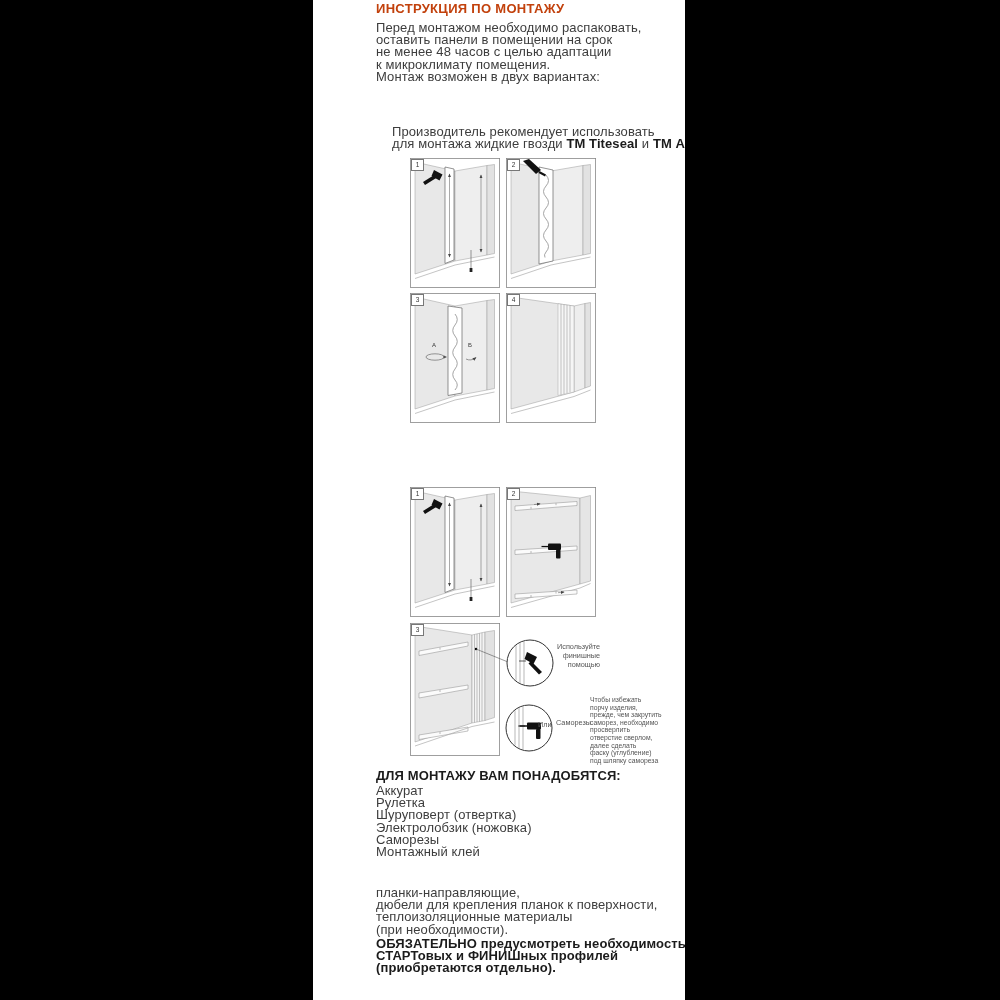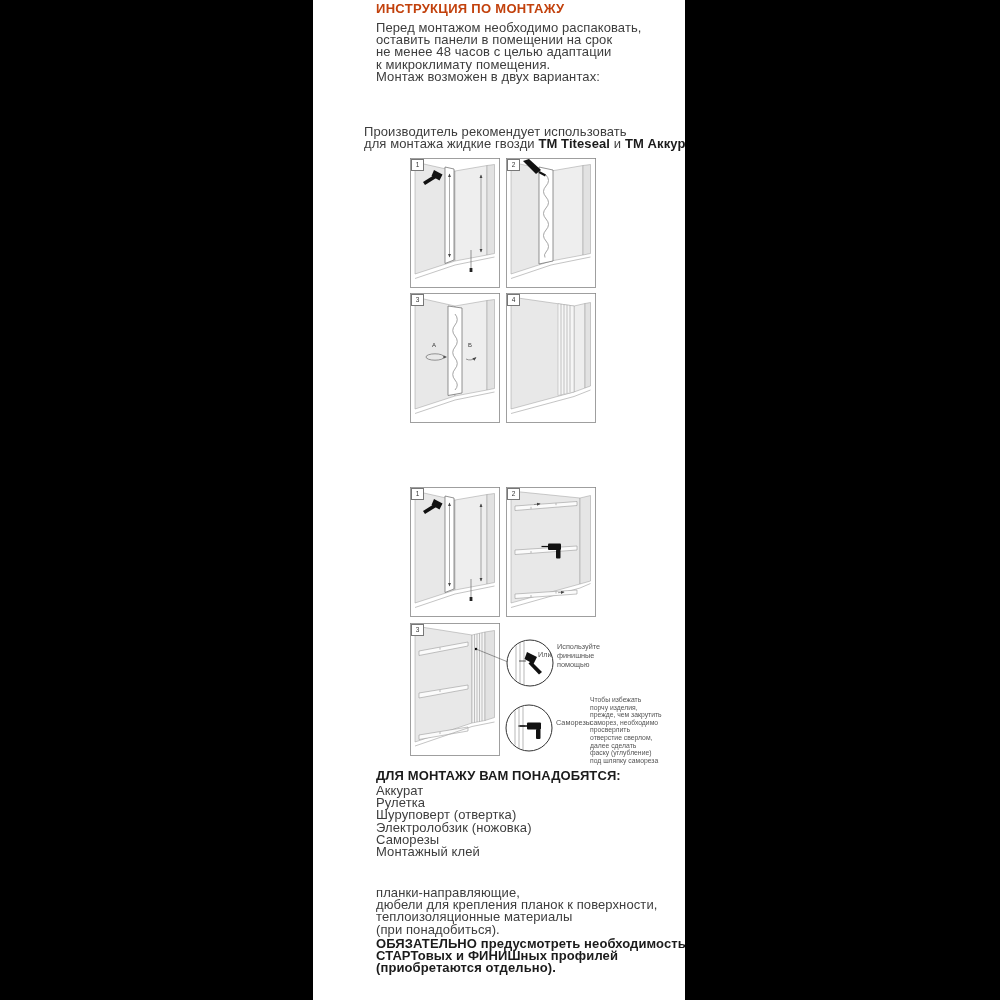--- a/index.html
+++ b/index.html
@@ -17,21 +17,21 @@
   .boldtxt { font-weight:bold; color:#1b1b1b; }
   .t b { color:#1b1b1b; }
   .fig { position:absolute; width:90px; height:130px; }
   .fig svg { position:absolute; left:0; top:0; width:100%; height:100%; }
   .fignum {
     position:absolute; left:1px; top:1px; width:11px; height:9.5px;
     background:#fff; border:0.8px solid #777; font-size:6.5px; line-height:9.5px;
     text-align:center; color:#333;
   }
   .letter { position:absolute; font-size:6px; color:#333; }
-  .small { position:absolute; font-size:7.3px; line-height:9px; color:#555; }
+  .small { position:absolute; font-size:7.3px; line-height:9px; color:#555;text-align:right; }
   .tiny  { position:absolute; font-size:6.8px; line-height:7.6px; color:#555; }
   .callout-layer { position:absolute; left:157px; top:628px; width:220px; height:140px; }
 </style>
 </head>
 <body>
 
 <svg width="0" height="0" style="position:absolute">
   <defs>
     <marker id="ah" markerWidth="5" markerHeight="5" refX="3.4" refY="1.6" orient="auto-start-reverse" markerUnits="userSpaceOnUse">
       <path d="M0,0 L4,1.6 L0,3.2 z" fill="#444"></path>
@@ -51,21 +51,21 @@
 
   <div class="t" style="left:63px;top:22px">
     <div class="ln">Перед монтажом необходимо распаковать,</div>
     <div class="ln">оставить панели в помещении на срок</div>
     <div class="ln">не менее 48 часов с целью адаптации</div>
     <div class="ln">к микроклимату помещения.</div>
     <div class="ln">Монтаж возможен в двух вариантах:</div>
   </div>
 
 
-  <div class="t" style="left:51px;top:126px">
+  <div class="t" style="left:79px;top:126px">
     <div class="ln">Производитель рекомендует использовать</div>
     <div class="ln"><span>для монтажа жидкие гвозди </span><b>ТМ Titeseal</b><span> и </span><b>ТМ Аккурат</b></div>
   </div>
 
   <div class="fig" style="left:97px;top:158px">
     <svg viewBox="0 0 90 130">
       <rect x="0.4" y="0.4" width="89.2" height="129.2" fill="none" stroke="#888" stroke-width="0.8"></rect>
       <polygon points="5,4 45,13 45,103 5,116" fill="#e8e8e8" stroke="#9a9a9a" stroke-width="0.5"></polygon>
       <polygon points="45,13 77,7.5 77,97 45,103" fill="#eeeeee" stroke="#9a9a9a" stroke-width="0.5"></polygon>
       <polygon points="77,7.5 84.5,6.5 84.5,95.5 77,97" fill="#e2e2e2" stroke="#9a9a9a" stroke-width="0.5"></polygon>
@@ -233,21 +233,21 @@
         <rect x="66" y="101" width="4.5" height="10" rx="1" fill="#111"></rect>
       </g>
     </g>
   </svg>
 
   <div class="small" style="left:244px;top:642px">
     <div class="ln">Используйте</div>
     <div class="ln">финишные</div>
     <div class="ln">помощью</div>
   </div>
-  <div class="small" style="left:225px;top:650px">Или</div>
+  <div class="small" style="left:225px;top:720px">Или</div>
   <div class="small" style="left:243px;top:718px">Саморезы</div>
   <div class="tiny" style="left:277px;top:696px">
     <div class="ln">Чтобы избежать</div>
     <div class="ln">порчу изделия,</div>
     <div class="ln">прежде, чем закрутить</div>
     <div class="ln">саморез, необходимо</div>
     <div class="ln">просверлить</div>
     <div class="ln">отверстие сверлом,</div>
     <div class="ln">далее сделать</div>
     <div class="ln">фаску (углубление)</div>
@@ -261,21 +261,21 @@
     <div class="ln">Шуруповерт (отвертка)</div>
     <div class="ln">Электролобзик (ножовка)</div>
     <div class="ln">Саморезы</div>
     <div class="ln">Монтажный клей</div>
   </div>
 
   <div class="t" style="left:63px;top:887px">
     <div class="ln">планки-направляющие,</div>
     <div class="ln">дюбели для крепления планок к поверхности,</div>
     <div class="ln">теплоизоляционные материалы</div>
-    <div class="ln">(при понадобиться).</div>
+    <div class="ln">(при необходимости).</div>
   </div>
 
   <div class="t boldtxt" style="left:63px;top:938px">
     <div class="ln">ОБЯЗАТЕЛЬНО предусмотреть необходимость</div>
     <div class="ln">СТАРТовых и ФИНИШных профилей</div>
     <div class="ln">(приобретаются отдельно).</div>
   </div>
 
 </div>
 

